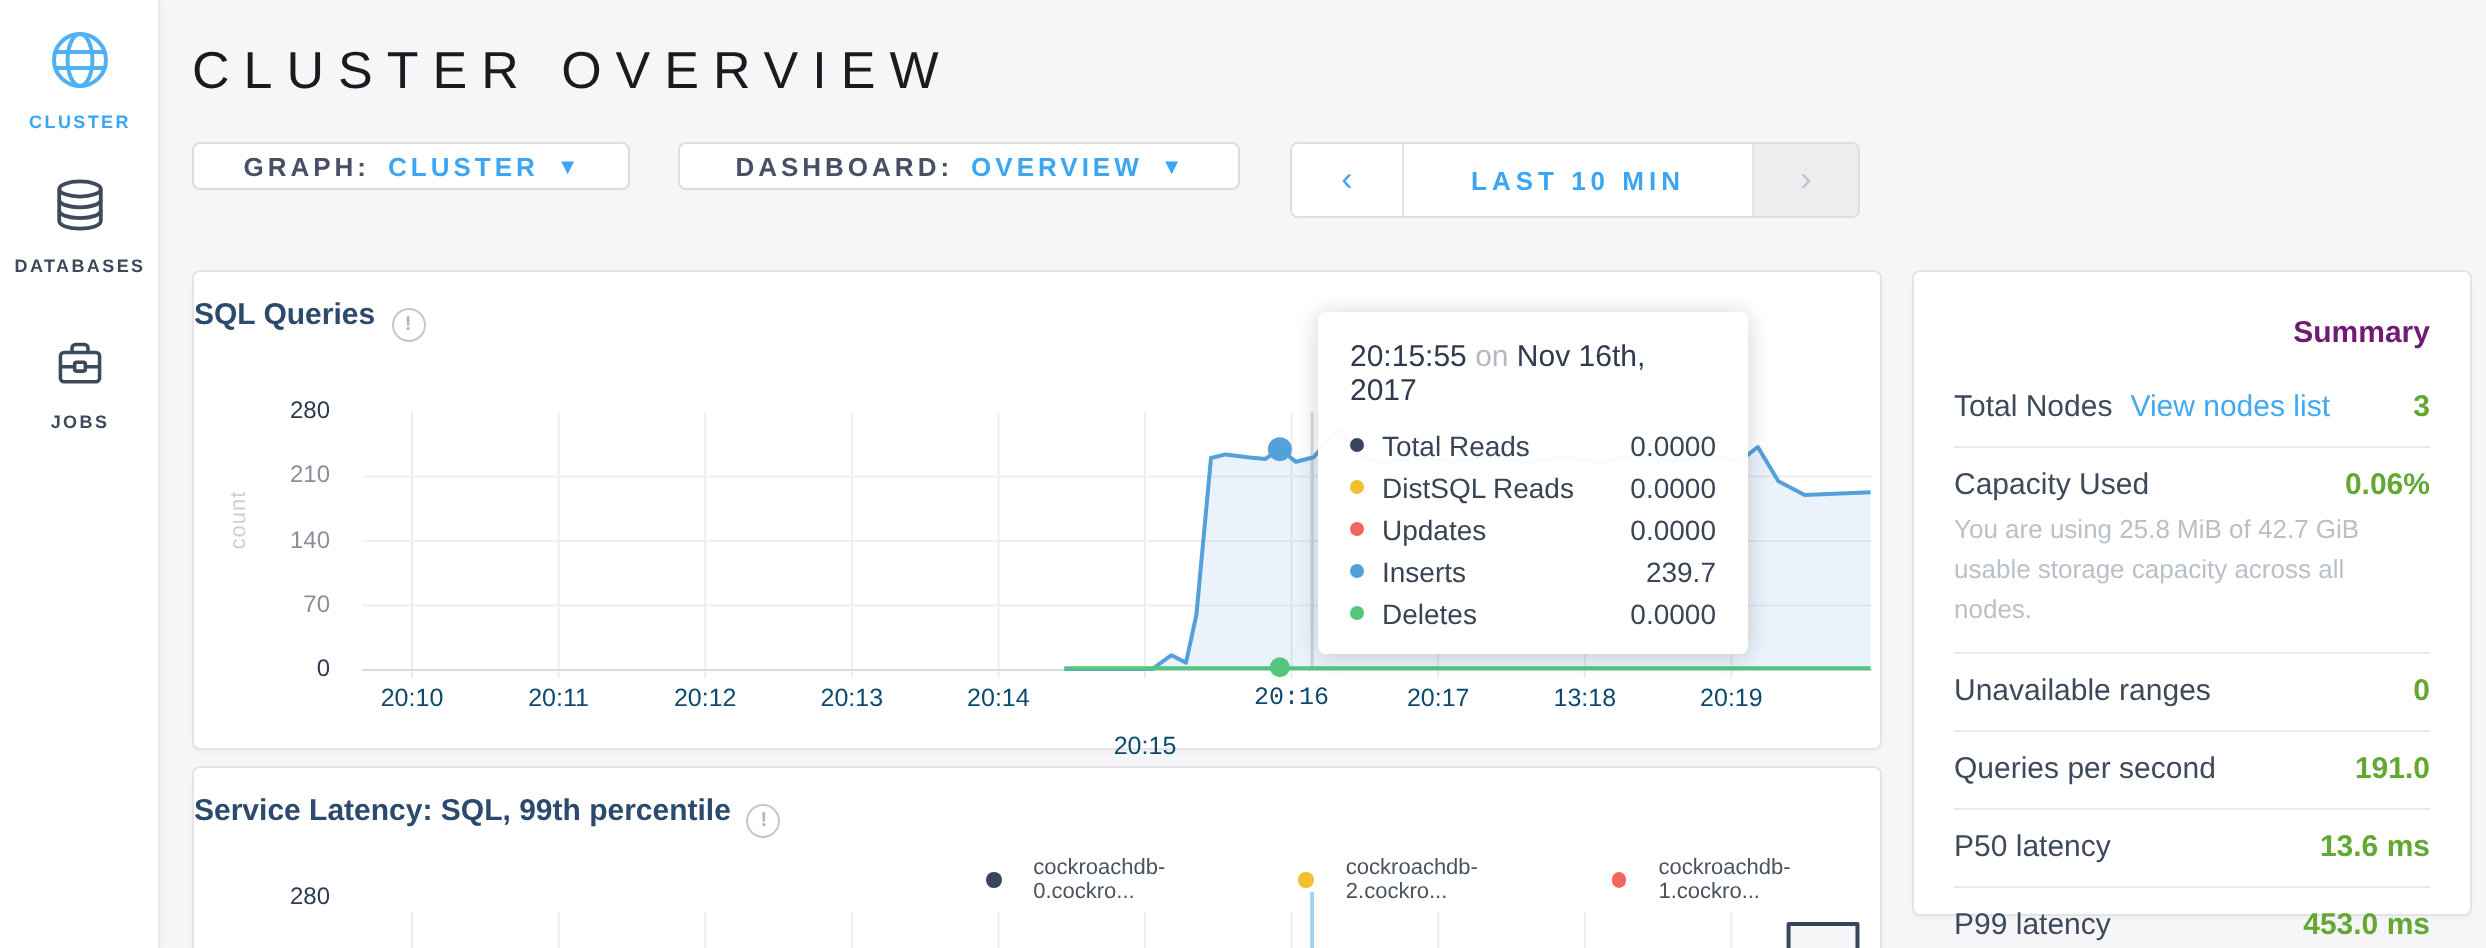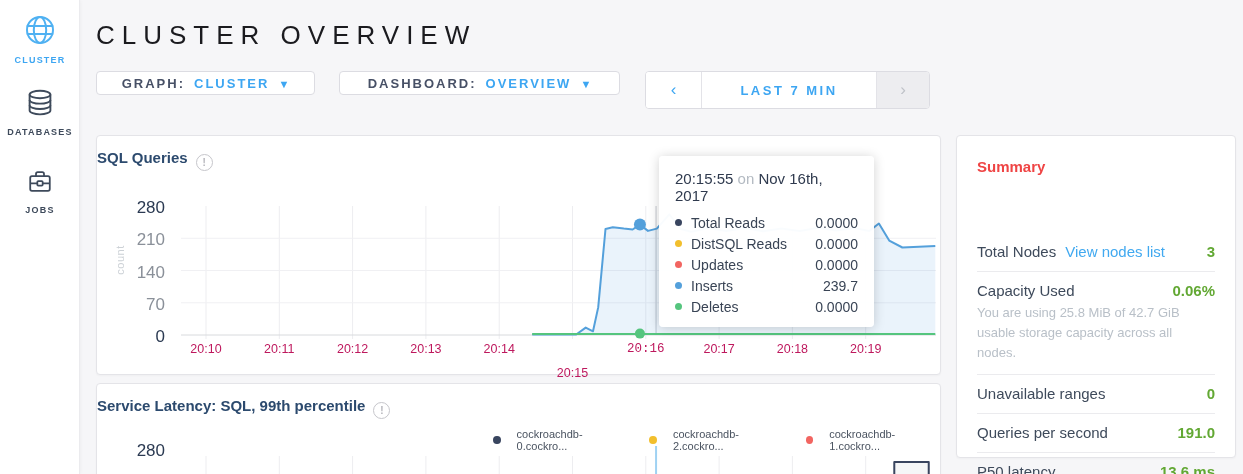--- a/index.html
+++ b/index.html
@@ -37,46 +37,46 @@
     box-shadow:0 1px 2px rgba(0,0,0,.03);}
   .panel.sql{ left:96px; top:135px; width:845px; height:240px; }
   .panel.latency{ left:96px; top:383px; width:845px; height:130px; }
   .panel.summary{ left:956px; top:135px; width:280px; height:323px; padding:16px 20px 0 20px;}
   .chart-title-row{ position:absolute; left:0; top:13px; width:100%; text-align:left; }
   .chart-title{ font-size:15px; font-weight:700; color:#2c4a6e; }
   .info-icon{ display:inline-flex; width:17px; height:17px; border:1.5px solid #c6c6cb; border-radius:50%;
     color:#b4b4ba; font-size:10px; font-weight:700; align-items:center; justify-content:center;
     margin-left:8px; vertical-align:-3px; cursor:pointer;}
   .ticks span{ position:absolute; }
-  .ytick{ width:40px; text-align:right; font-size:17px; color:#8a9099; }
+  .ytick{ width:40px; text-align:right; font-size:12px; color:#8a9099; }
   .ytick.dark{ color:#2b3a52; }
-  .xtick{ width:48px; text-align:center; font-size:12.5px; color:#be185d; }
+  .xtick{ width:48px; text-align:center; font-size:12.5px; color:#0c4a6e; }
   .ylabel-rot{ position:absolute; left:8px; top:118px; font-size:11px; color:#ccd1d6;
     transform:rotate(-90deg); letter-spacing:.5px;}
   .chart-svg{ position:absolute; left:0; top:0; }
   
   .legend-row{ position:absolute; left:396px; top:44px; display:flex; gap:22px; }
   .legend-entry{ display:flex; align-items:center; gap:16px; font-size:11px; color:#4a5360; cursor:pointer;}
   .legend-dot{ width:8px; height:8px; border-radius:50%; }
   
   .tooltip{ position:absolute; left:659px; top:156px; width:215px; background:rgba(255,255,255,.97);
     border-radius:4px; box-shadow:0 1px 12px rgba(0,0,0,.18); padding:12px 16px 10px 14px; z-index:10;}
   .tt-header{ font-size:15px; color:#2f3a4e; margin:2px 0 8px 2px; }
   .tt-on{ color:#b3bac2; }
   .tt-row{ display:flex; align-items:center; gap:9px; padding:2.5px 0; font-size:14px; color:#394455;}
   .tt-dot{ width:7px; height:7px; border-radius:50%; flex:none; margin-left:2px;}
   .tt-name{ flex:1; }
   .tt-value{ text-align:right; }
   
-  .summary-title{ text-align:left; font-size:15px; font-weight:700; color:#ef4444; padding:6px 0 10px 0;}
+  .summary-title{ text-align:right; font-size:15px; font-weight:700; color:#701a75; padding:6px 0 10px 0;}
   .sum-row{ padding:10px 0 11px 0; border-bottom:1px solid #ebebee; font-size:15px;}
   .sum-row:last-child{ border-bottom:none; }
   .sum-line{ display:flex; align-items:baseline; }
   .sum-label{ color:#3e4a5b; }
-  .sum-link{ color:#41a9f0; margin-left:9px; cursor:pointer;margin-top:48px; }
+  .sum-link{ color:#41a9f0; margin-left:9px; cursor:pointer; }
   .sum-value{ margin-left:auto; color:#62a833; font-weight:700; }
   .sum-desc{ margin-top:4px; font-size:13px; line-height:1.55; color:#b9c0c8; padding-right:2px;}
 </style>
 </head>
 <body>
 
 <div class="app">
 
   <aside class="sidebar" id="sidebar">
       <div class="side-item active" style="top: 12px;"><span class="side-icon"><svg width="36" height="36" viewBox="0 0 36 36" fill="none" stroke="#4fb1f2" stroke-width="2" stroke-linecap="round">
@@ -107,21 +107,21 @@
   </div>
 
   <div class="dropdown" style="left:339px; width:281px;">
     <span class="dd-label">DASHBOARD:</span>
     <span class="dd-value">OVERVIEW</span>
     <span class="caret">▼</span>
   </div>
 
   <div class="timenav">
     <button class="tn-btn">‹</button>
-    <div class="tn-label">LAST 7 MIN</div>
+    <div class="tn-label">LAST 10 MIN</div>
     <button class="tn-btn next">›</button>
   </div>
 
   <section class="panel sql">
     <div class="chart-title-row">
       <span class="chart-title">SQL Queries</span><span class="info-icon">!</span>
     </div>
     <span class="ylabel-rot">count</span>
     <div class="ticks" id="sql-yticks">
         <span class="ytick dark" style="left: 28px; top: 62px;">280</span>
@@ -132,21 +132,21 @@
       </div>
     <div class="ticks" id="sql-xticks">
         <span class="xtick" style="left: 85px; top: 206px;">20:10</span>
         <span class="xtick" style="left: 158.3px; top: 206px;">20:11</span>
         <span class="xtick" style="left: 231.6px; top: 206px;">20:12</span>
         <span class="xtick" style="left: 304.9px; top: 206px;">20:13</span>
         <span class="xtick" style="left: 378.2px; top: 206px;">20:14</span>
         <span class="xtick" style="left: 451.5px; top: 206px; margin-top: 24px;">20:15</span>
         <span class="xtick" style="left: 524.8px; top: 206px; font-family: Liberation Mono, monospace;">20:16</span>
         <span class="xtick" style="left: 598.1px; top: 206px;">20:17</span>
-        <span class="xtick" style="left: 671.4px; top: 206px;">20:18</span>
+        <span class="xtick" style="left: 671.4px; top: 206px;">13:18</span>
         <span class="xtick" style="left: 744.7px; top: 206px;">20:19</span>
       </div>
     <svg class="chart-svg" id="sql-svg" width="845" height="240" viewBox="0 0 845 240">
         <line x1="109" x2="109" y1="70" y2="203" stroke="#ededf0" stroke-width="1"></line>
         <line x1="182.3" x2="182.3" y1="70" y2="203" stroke="#ededf0" stroke-width="1"></line>
         <line x1="255.6" x2="255.6" y1="70" y2="203" stroke="#ededf0" stroke-width="1"></line>
         <line x1="328.9" x2="328.9" y1="70" y2="203" stroke="#ededf0" stroke-width="1"></line>
         <line x1="402.2" x2="402.2" y1="70" y2="203" stroke="#ededf0" stroke-width="1"></line>
         <line x1="475.5" x2="475.5" y1="70" y2="203" stroke="#ededf0" stroke-width="1"></line>
         <line x1="548.8" x2="548.8" y1="70" y2="203" stroke="#ededf0" stroke-width="1"></line>

